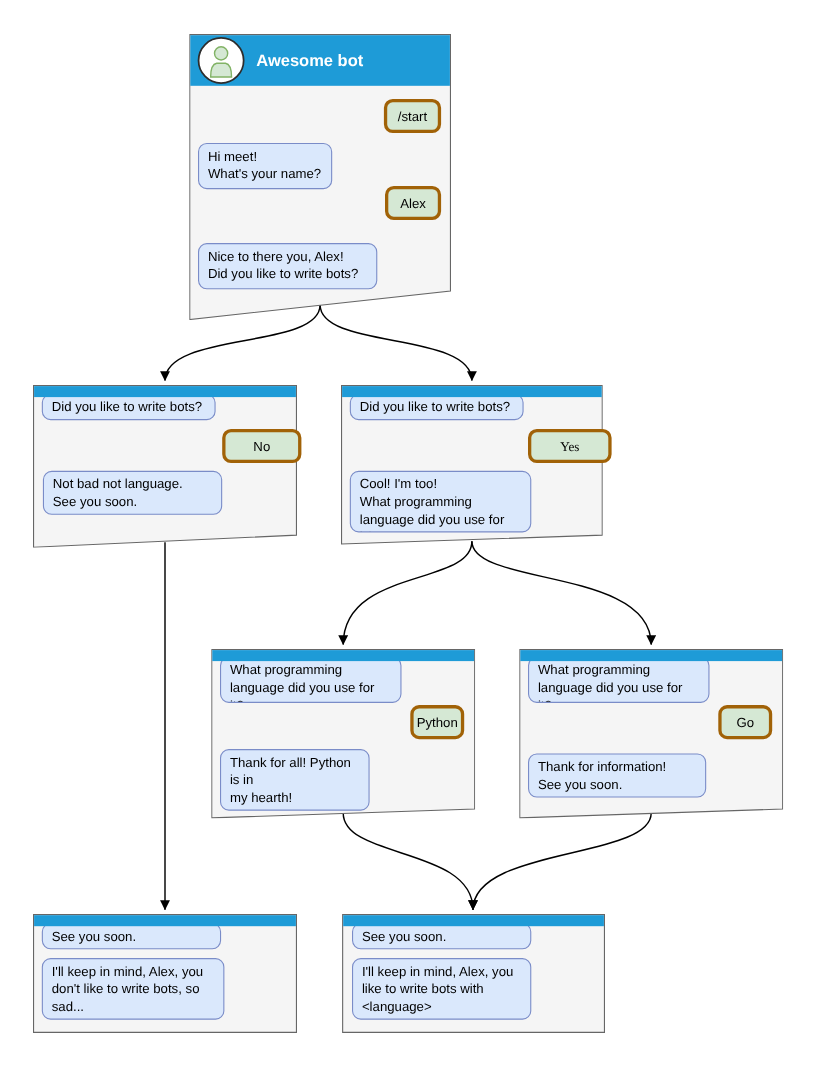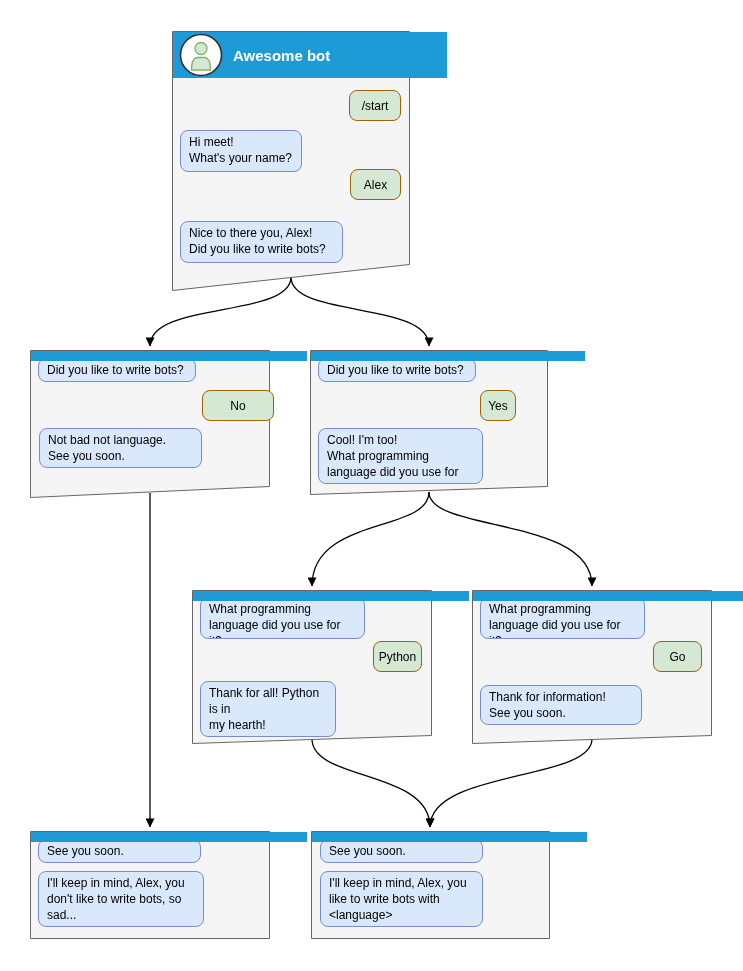--- a/index.html
+++ b/index.html
@@ -1,42 +1,42 @@
 <!DOCTYPE html>
 <html><head>
 <meta charset="utf-8">
 <style>
   html,body { margin:0; padding:0; background:#ffffff; }
   #canvas {
     position:relative; width:743px; height:971px; overflow:hidden;
     font-family:"Liberation Sans", sans-serif; background:#ffffff;
   }
   #edges { position:absolute; left:0; top:0; z-index:1; pointer-events:none; }
-  .win { position:absolute; z-index:2;padding-left:38px; }
+  .win { position:absolute; z-index:2; }
   .win svg.shape { position:absolute; left:0; top:0; z-index:0; }
   .bar {
     position:absolute; left:1px; right:1px; top:1px; height:10px;
     background:#1e9bd7; z-index:3;
   }
   .header {
     position:absolute; left:1px; right:1px; top:1px; height:46px;
     background:#1e9bd7; display:flex; align-items:center; z-index:3;
   }
   .header .title {
     margin-left:10px; color:#ffffff; font-weight:bold; font-size:15px;
   }
   .avatar { margin-left:6px; flex:0 0 auto; }
   .bubble {
     position:absolute; box-sizing:border-box; z-index:2;
     font-size:12px; line-height:16px; color:#000;
     border-radius:8px; padding:3px 8px;
     white-space:pre-line; overflow:hidden;
   }
   .bot  { background:#dae8fc; border:1px solid #7a8cc8; }
-  .user { background:#d5e8d4; border:1px solid #a16207;
+  .user { background:#d5e8d4; border:3px solid #a16207;
           display:flex; align-items:center; justify-content:center; padding:0; }
 </style>
 </head>
 <body>
 
 <div id="canvas">
 
   <svg id="edges" width="743" height="971" viewBox="0 0 743 971">
     <defs>
       <marker id="arw" markerWidth="9" markerHeight="9" viewBox="0 0 10 10" refX="9.5" refY="5" orient="auto" markerUnits="userSpaceOnUse">
@@ -83,21 +83,21 @@
     <div class="bubble bot" style="left:9px; top:78px; width:163px; height:40px;">Not bad not language.
 See you soon.</div>
     <div class="bar"></div>
   </div>
 
   <div class="win" style="left:310px; top:350px; width:238px; height:146px;">
     <svg class="shape" width="238" height="146">
       <polygon points="0.5,0.5 237.5,0.5 237.5,136.5 0.5,144.5" fill="#f5f5f5" stroke="#666" stroke-width="1"></polygon>
     </svg>
     <div class="bubble bot" style="left:8px; top:8px; width:158px; height:24px;">Did you like to write bots?</div>
-    <div class="bubble user" style="left:170px; top:40px; width:36px; height:31px;">Yes</div>
+    <div class="bubble user" style="left:170px; top:40px; width:76px; height:31px;font-family:Liberation Serif, serif;">Yes</div>
     <div class="bubble bot" style="left:8px; top:78px; width:165px; height:56px;">Cool! I'm too!
 What programming
 language did you use for it?</div>
     <div class="bar"></div>
   </div>
 
   <div class="win" style="left:192px; top:590px; width:240px; height:154px;">
     <svg class="shape" width="240" height="154">
       <polygon points="0.5,0.5 239.5,0.5 239.5,145.5 0.5,153.5" fill="#f5f5f5" stroke="#666" stroke-width="1"></polygon>
     </svg>

